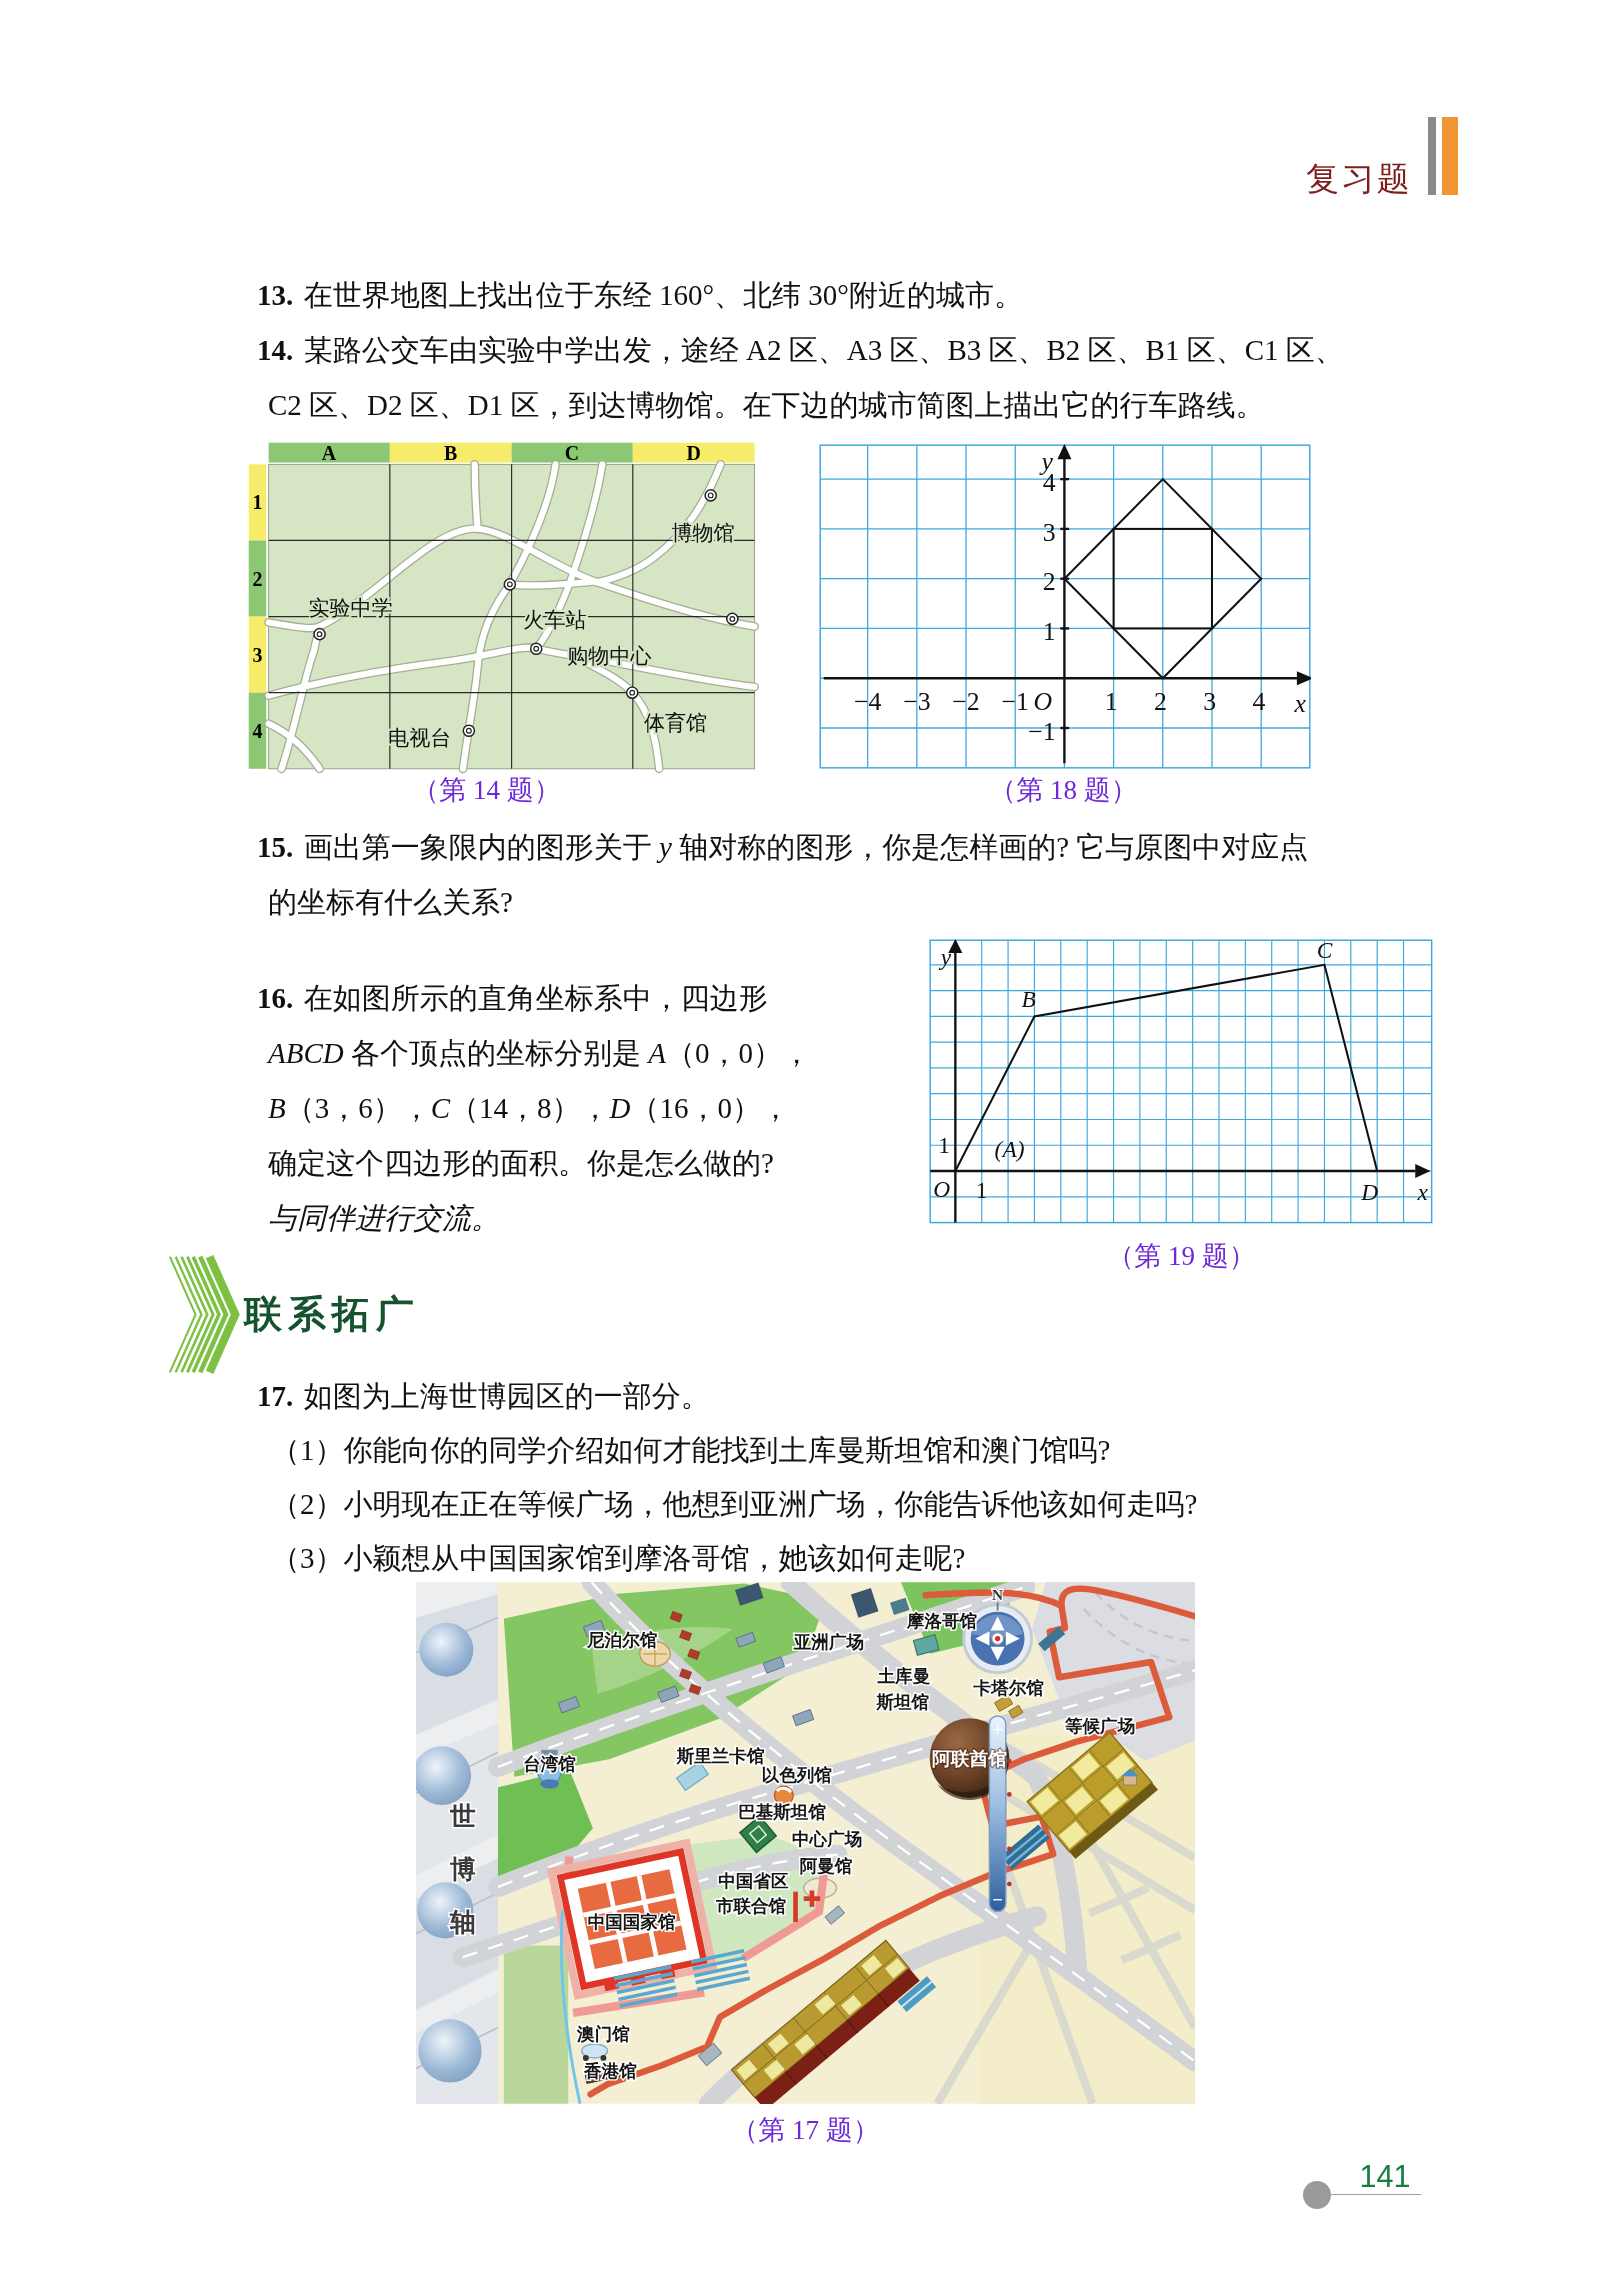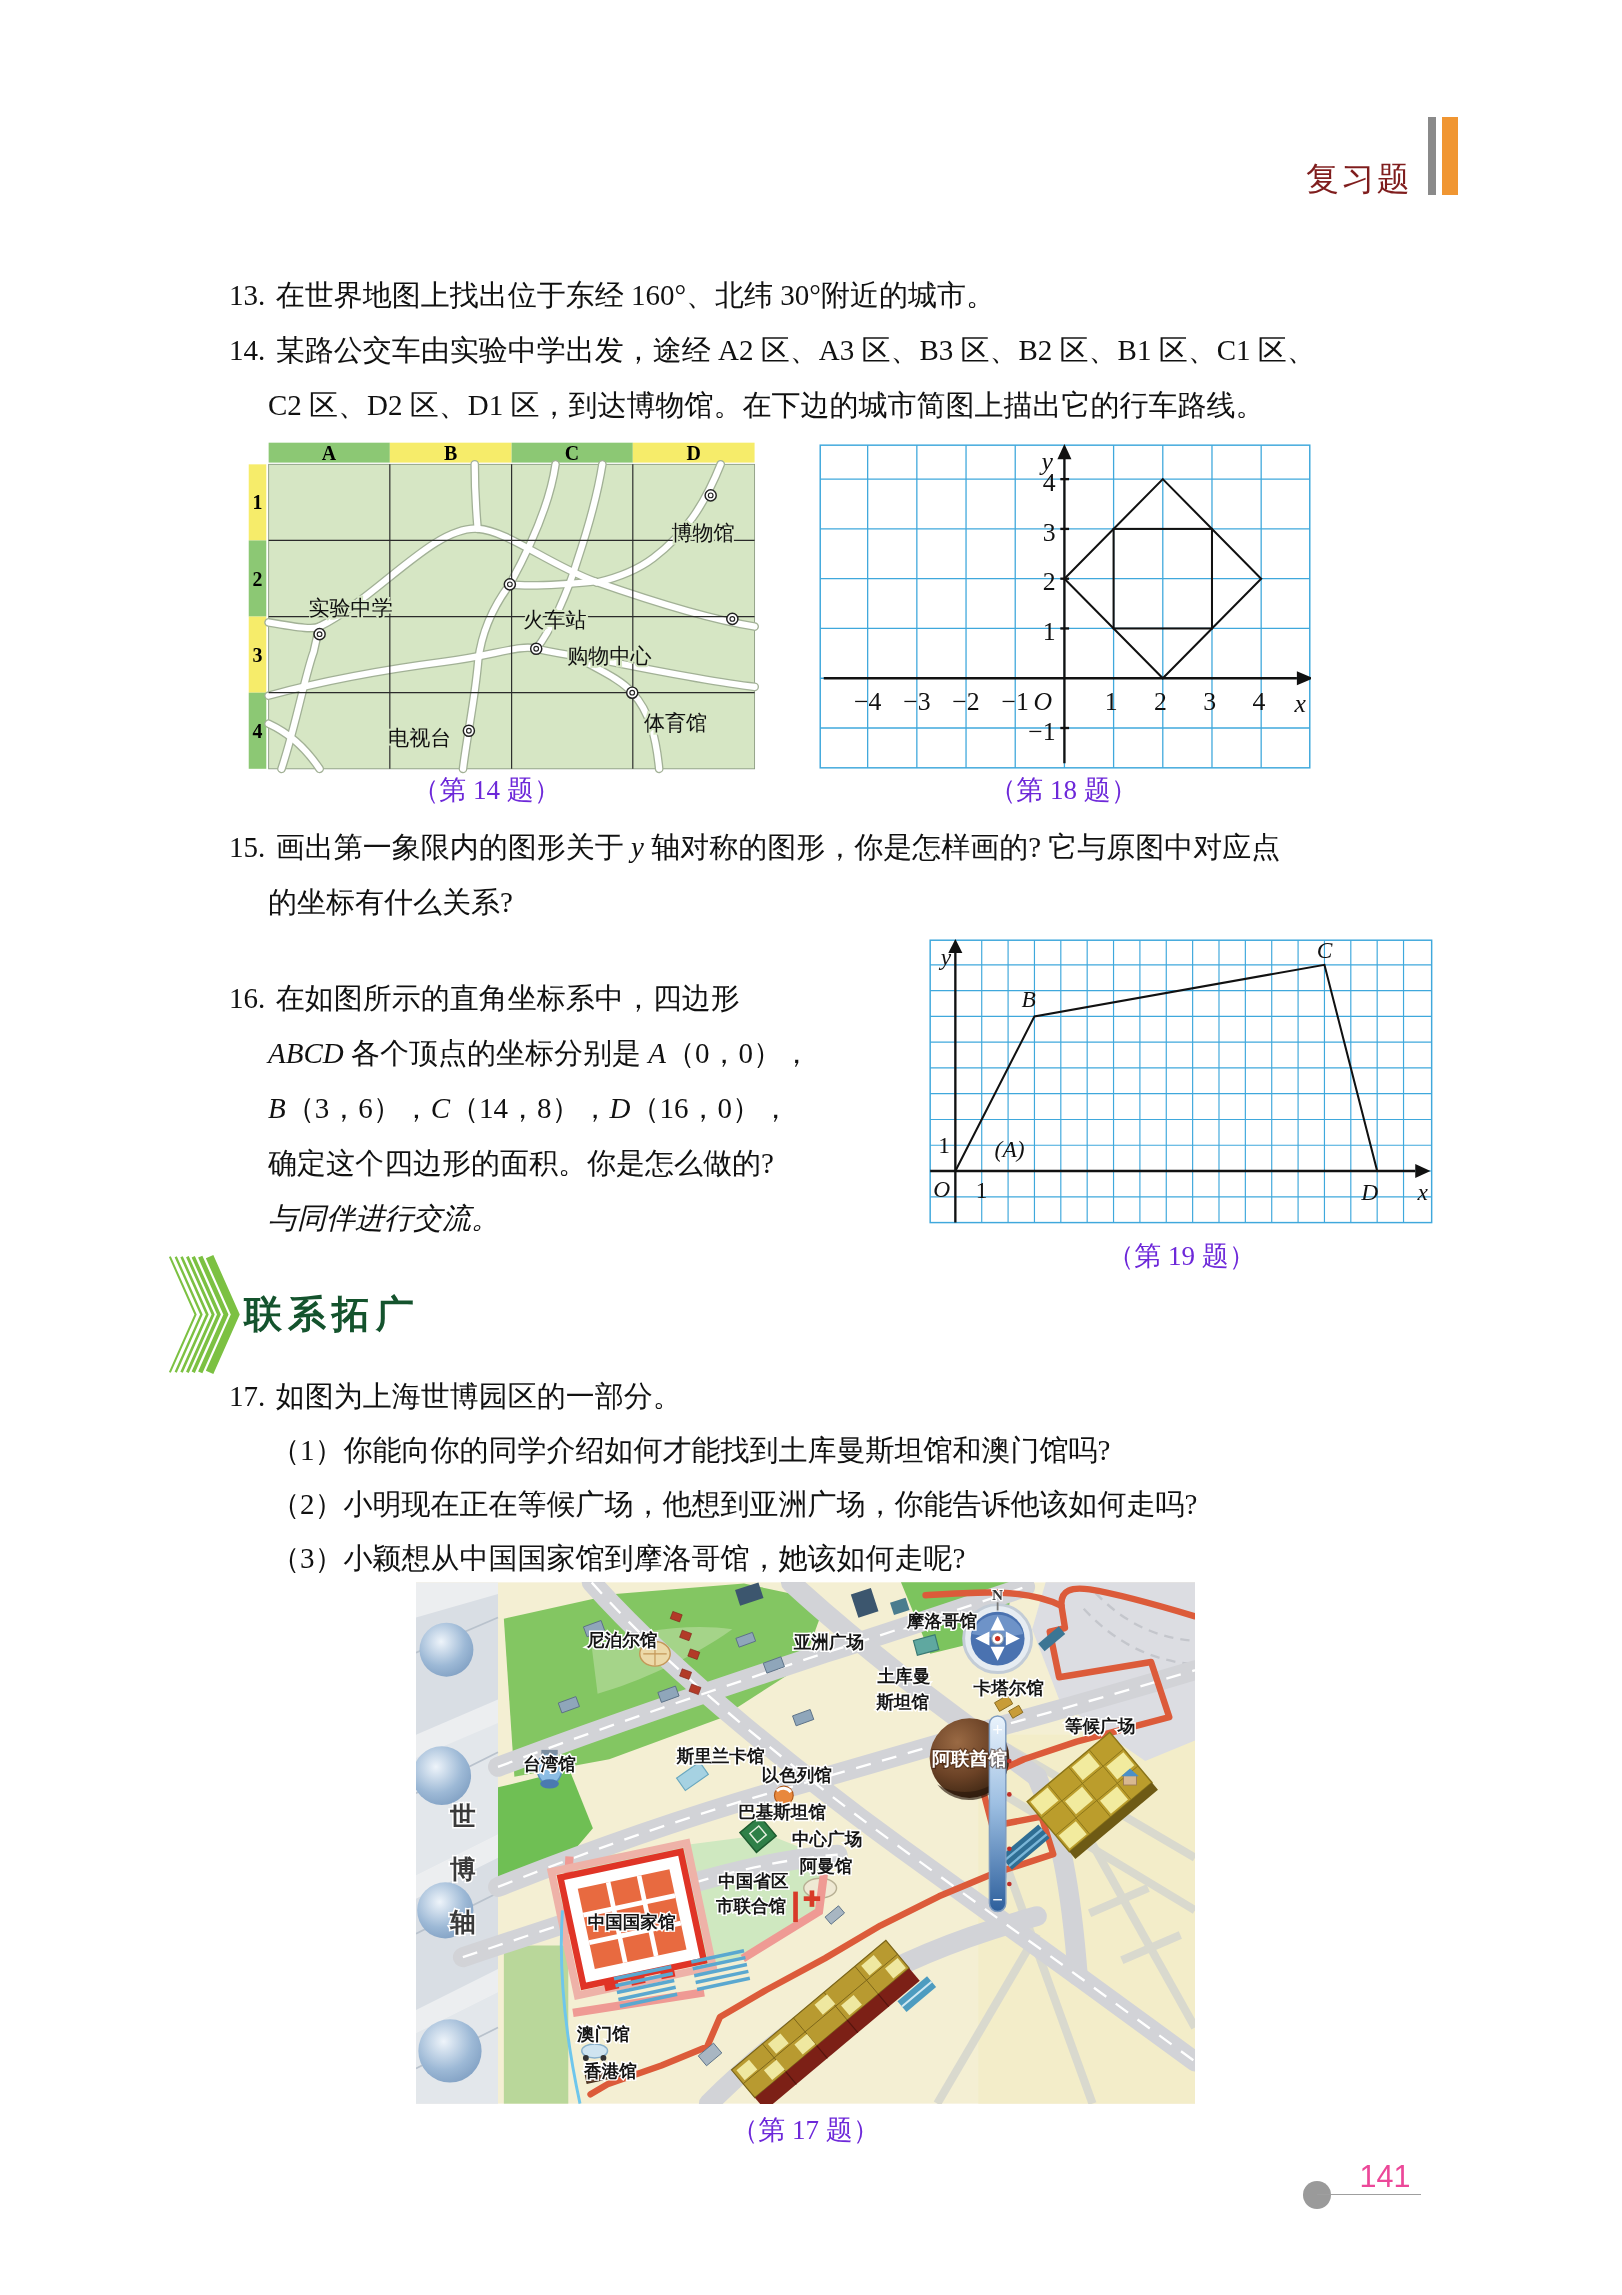--- a/index.html
+++ b/index.html
@@ -1,32 +1,32 @@
 <!DOCTYPE html>
 <html style="font-size:9.4px"><head>
 <meta charset="utf-8">
 <style>
   html,body{margin:0;padding:0;background:#ffffff;}
   .page{position:relative;width:1622px;height:2295px;background:#fff;
         font-family:"Liberation Serif",serif;color:#111;overflow:hidden;}
   .line{position:absolute;white-space:nowrap;font-size:29px;line-height:1.25;}
-  .num{font-weight:normal;padding-right:10.5px;}
+  .num{font-weight:bold;padding-right:10.5px;margin-left:28px;}
   .it{font-style:italic;}
   .cap{position:absolute;font-size:27px;text-align:center;width:363px;color:#6d28d9;}
   .hdr-title{position:absolute;left:1219px;top:157px;width:193px;text-align:right;
              font-size:33px;letter-spacing:2.3px;color:#7f1d1d;}
   .hdr-bar{position:absolute;top:117px;height:78px;}
   .hdr-bar.gray{left:1428px;width:7.6px;background:#8a8a8a;}
   .hdr-bar.orange{left:1442px;width:16.4px;background:#f09632;}
   .section-title{position:absolute;left:244px;top:1289px;font-size:38px;font-weight:bold;
                  font-family:"Liberation Sans",sans-serif;letter-spacing:5.9px;color:#14532d;}
   .chev{position:absolute;left:166px;top:1252px;}
   .fig{position:absolute;}
   .pagenum{position:absolute;left:1347px;top:2159px;width:76px;text-align:center;
-           font-size:30.5px;font-family:"Liberation Sans",sans-serif;color:#ec4899;}
+           font-size:30.5px;font-family:"Liberation Sans",sans-serif;color:#15803d;}
   .pagedot{position:absolute;left:1303px;top:2181px;width:28px;height:28px;border-radius:50%;background:#9a9a9a;}
   .pagerule{position:absolute;left:1317px;top:2194px;width:104px;border-top:1.8px solid #9f9f9f;}
   svg text{font-family:"Liberation Serif",serif;}
   .mlab{font-size:30px;fill:#151515;stroke:#ffffff;stroke-width:5px;paint-order:stroke;font-weight:bold;}
   .mlab-w{font-size:32px;fill:#ffffff;stroke:rgba(60,28,10,.55);stroke-width:4px;paint-order:stroke;font-weight:bold;}
 </style>
 </head>
 <body>
 
 <div class="page">

